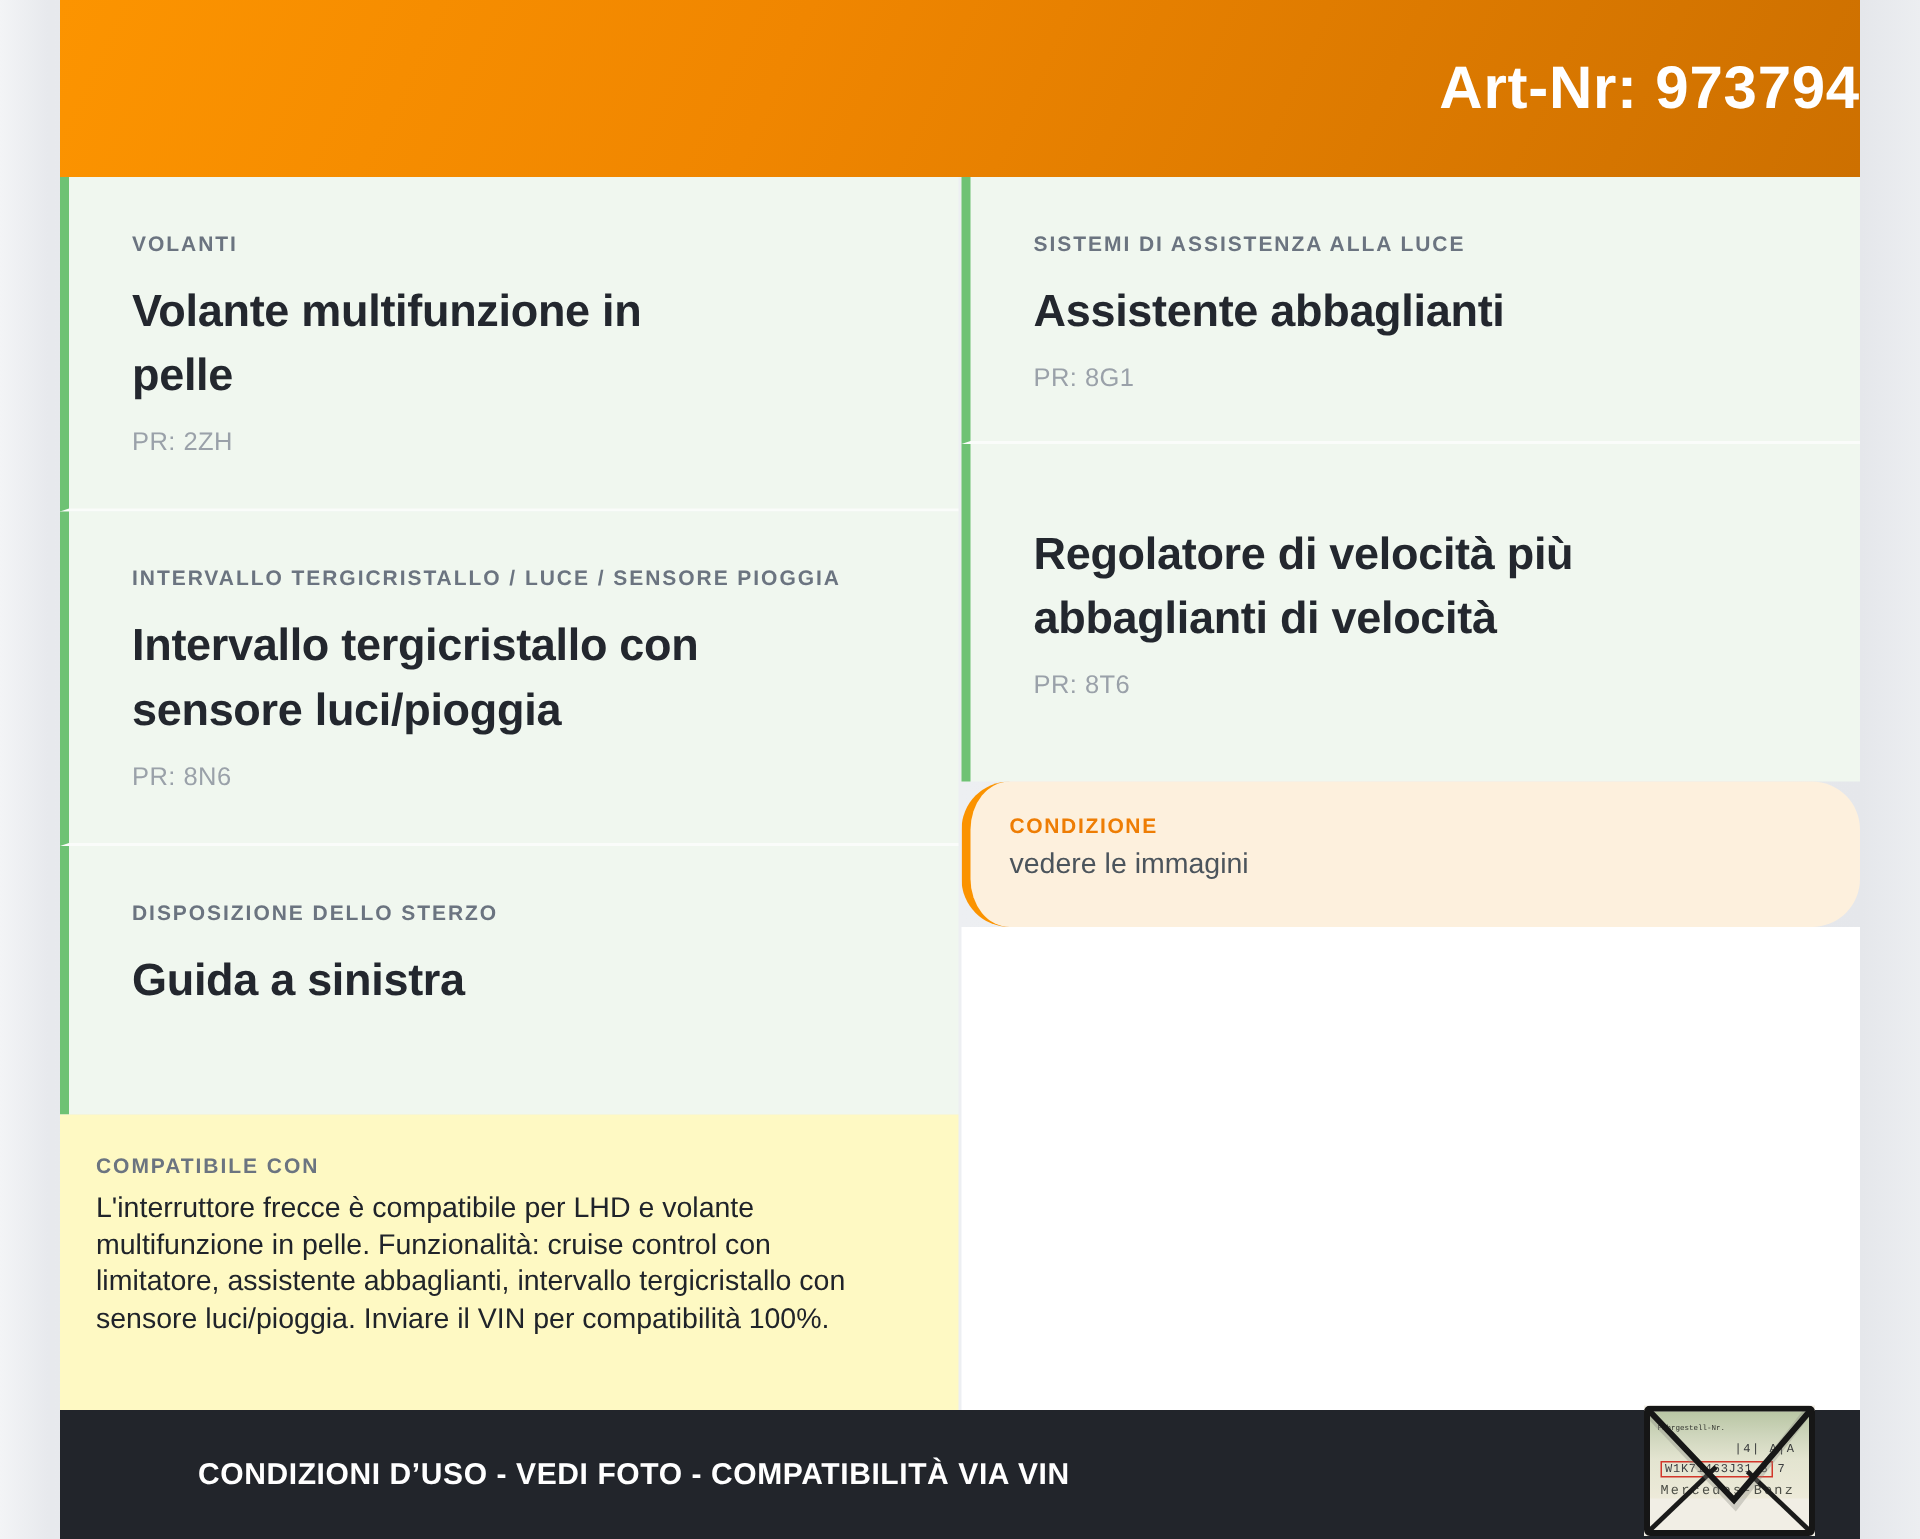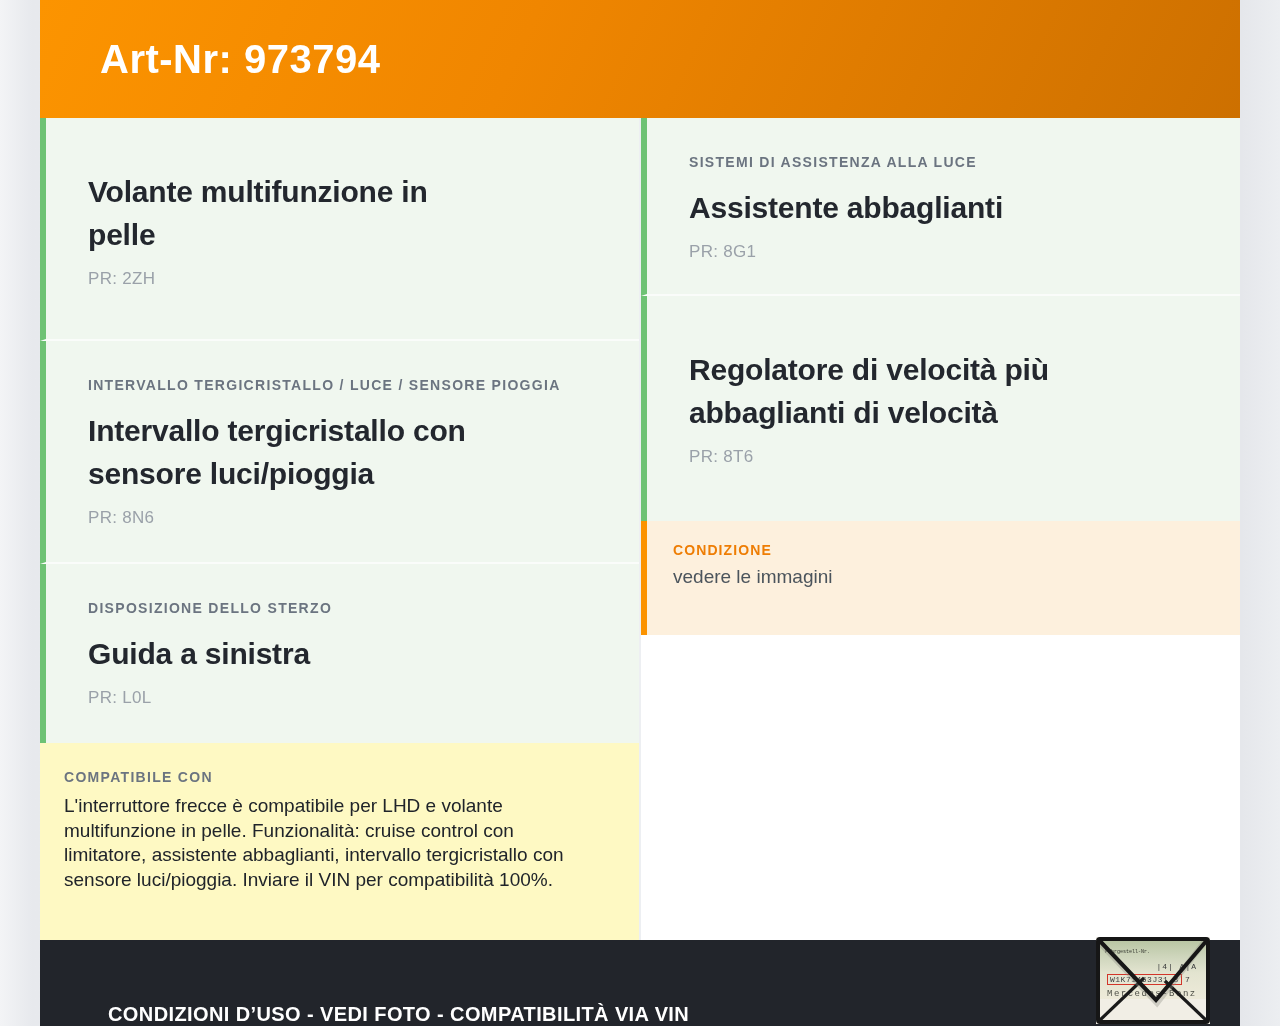--- a/index.html
+++ b/index.html
@@ -7,21 +7,21 @@
   body {
     font-family:"Liberation Sans", sans-serif;
     background:linear-gradient(90deg,#f3f4f6 0%,#e7e9ed 2.5%,#edeff2 50%,#e5e7eb 97%,#eceef1 100%);
   }
   .page { width:1200px; margin:0 40px; height:1026px; display:flex; flex-direction:column; }
 
   
   .header {
     height:118px; flex:0 0 118px;
     background:linear-gradient(115deg,#fc9400 0%,#f08600 40%,#cd7000 100%);
-    display:flex; align-items:center; padding-left:60px;
+    display:flex; align-items:center; padding-left:60px;justify-content:flex-end;
   }
   .header h1 { color:#ffffff; font-size:40px; font-weight:700; letter-spacing:0.5px; }
 
   
   .content { flex:0 0 822px; height:822px; display:grid; grid-template-columns:1fr 1fr; column-gap:2px; }
   .col { display:flex; flex-direction:column; }
 
   .card {
     background:#f0f7ef;
     border-left:6px solid #6ec274;
@@ -37,41 +37,42 @@
   .pr { margin-top:13px; font-size:17px; color:#9aa1a9; letter-spacing:0.3px; }
 
   .l-s1 { height:223px; }
   .l-s2 { height:223px; }
   .l-s3 { height:179px; }
   .r-s1 { height:178px; }
   .r-s2 { height:225px; }
 
   
   .condition {
-    height:114px; background:#fdf0dd; border-left:6px solid #fb9300;
+    height:97px; background:#fdf0dd; border-left:6px solid #fb9300;
     padding:21px 40px 0 26px;
+    border-radius:32px;
   }
   .condition .cat-label { color:#ee7d04; letter-spacing:1.1px; }
   .condition-value { margin-top:8px; font-size:19px; color:#4b545c; }
   .r-filler { flex:1 1 auto; background:#ffffff; }
 
   
   .compat {
     flex:1 1 auto; background:#fef9c3; border-left:none;
     padding:26px 40px 0 24px;
   }
   .compat-text {
     margin-top:9px; max-width:546px;
     font-size:19px; line-height:24.5px; color:#20242a; font-weight:500;
   }
 
   
   .footer {
     flex:1 1 auto; background:#22252b;
-    display:flex; align-items:flex-end; padding-left:68px; position:relative;
+    display:flex; align-items:center; padding-left:92px; position:relative;
   }
   .footer-note { color:#ffffff; font-size:20px; font-weight:700; letter-spacing:0.4px; }
 
   
   .stamp {
     position:absolute; right:70px; bottom:2px; width:114px; height:87px;
     background:#f1eee5; z-index:5; overflow:hidden;
   }
   .photo {
     position:absolute; left:3px; right:3px; top:4px; height:58px;
@@ -95,20 +96,21 @@
 <div class="page">
 
   <div class="header">
     <h1>Art-Nr: 973794</h1>
   </div>
 
   <div class="content">
 
     <div class="col">
       <div class="card divided l-s1">
+        <div class="cat-label">VOLANTI</div>
         <div class="title">
           <div>Volante multifunzione in</div>
           <div>pelle</div>
         </div>
         <div class="pr">PR: 2ZH</div>
       </div>
 
       <div class="card divided l-s2">
         <div class="cat-label">INTERVALLO TERGICRISTALLO / LUCE / SENSORE PIOGGIA</div>
         <div class="title">
@@ -116,21 +118,20 @@
           <div>sensore luci/pioggia</div>
         </div>
         <div class="pr">PR: 8N6</div>
       </div>
 
       <div class="card l-s3">
         <div class="cat-label">DISPOSIZIONE DELLO STERZO</div>
         <div class="title">
           <div>Guida a sinistra</div>
         </div>
-        <div class="pr">PR: L0L</div>
       </div>
 
       <div class="card compat">
         <div class="cat-label">COMPATIBILE CON</div>
         <div class="compat-text">L'interruttore frecce è compatibile per LHD e volante multifunzione in pelle. Funzionalità: cruise control con limitatore, assistente abbaglianti, intervallo tergicristallo con sensore luci/pioggia. Inviare il VIN per compatibilità 100%.</div>
       </div>
     </div>
 
     <div class="col">
       <div class="card divided r-s1">

